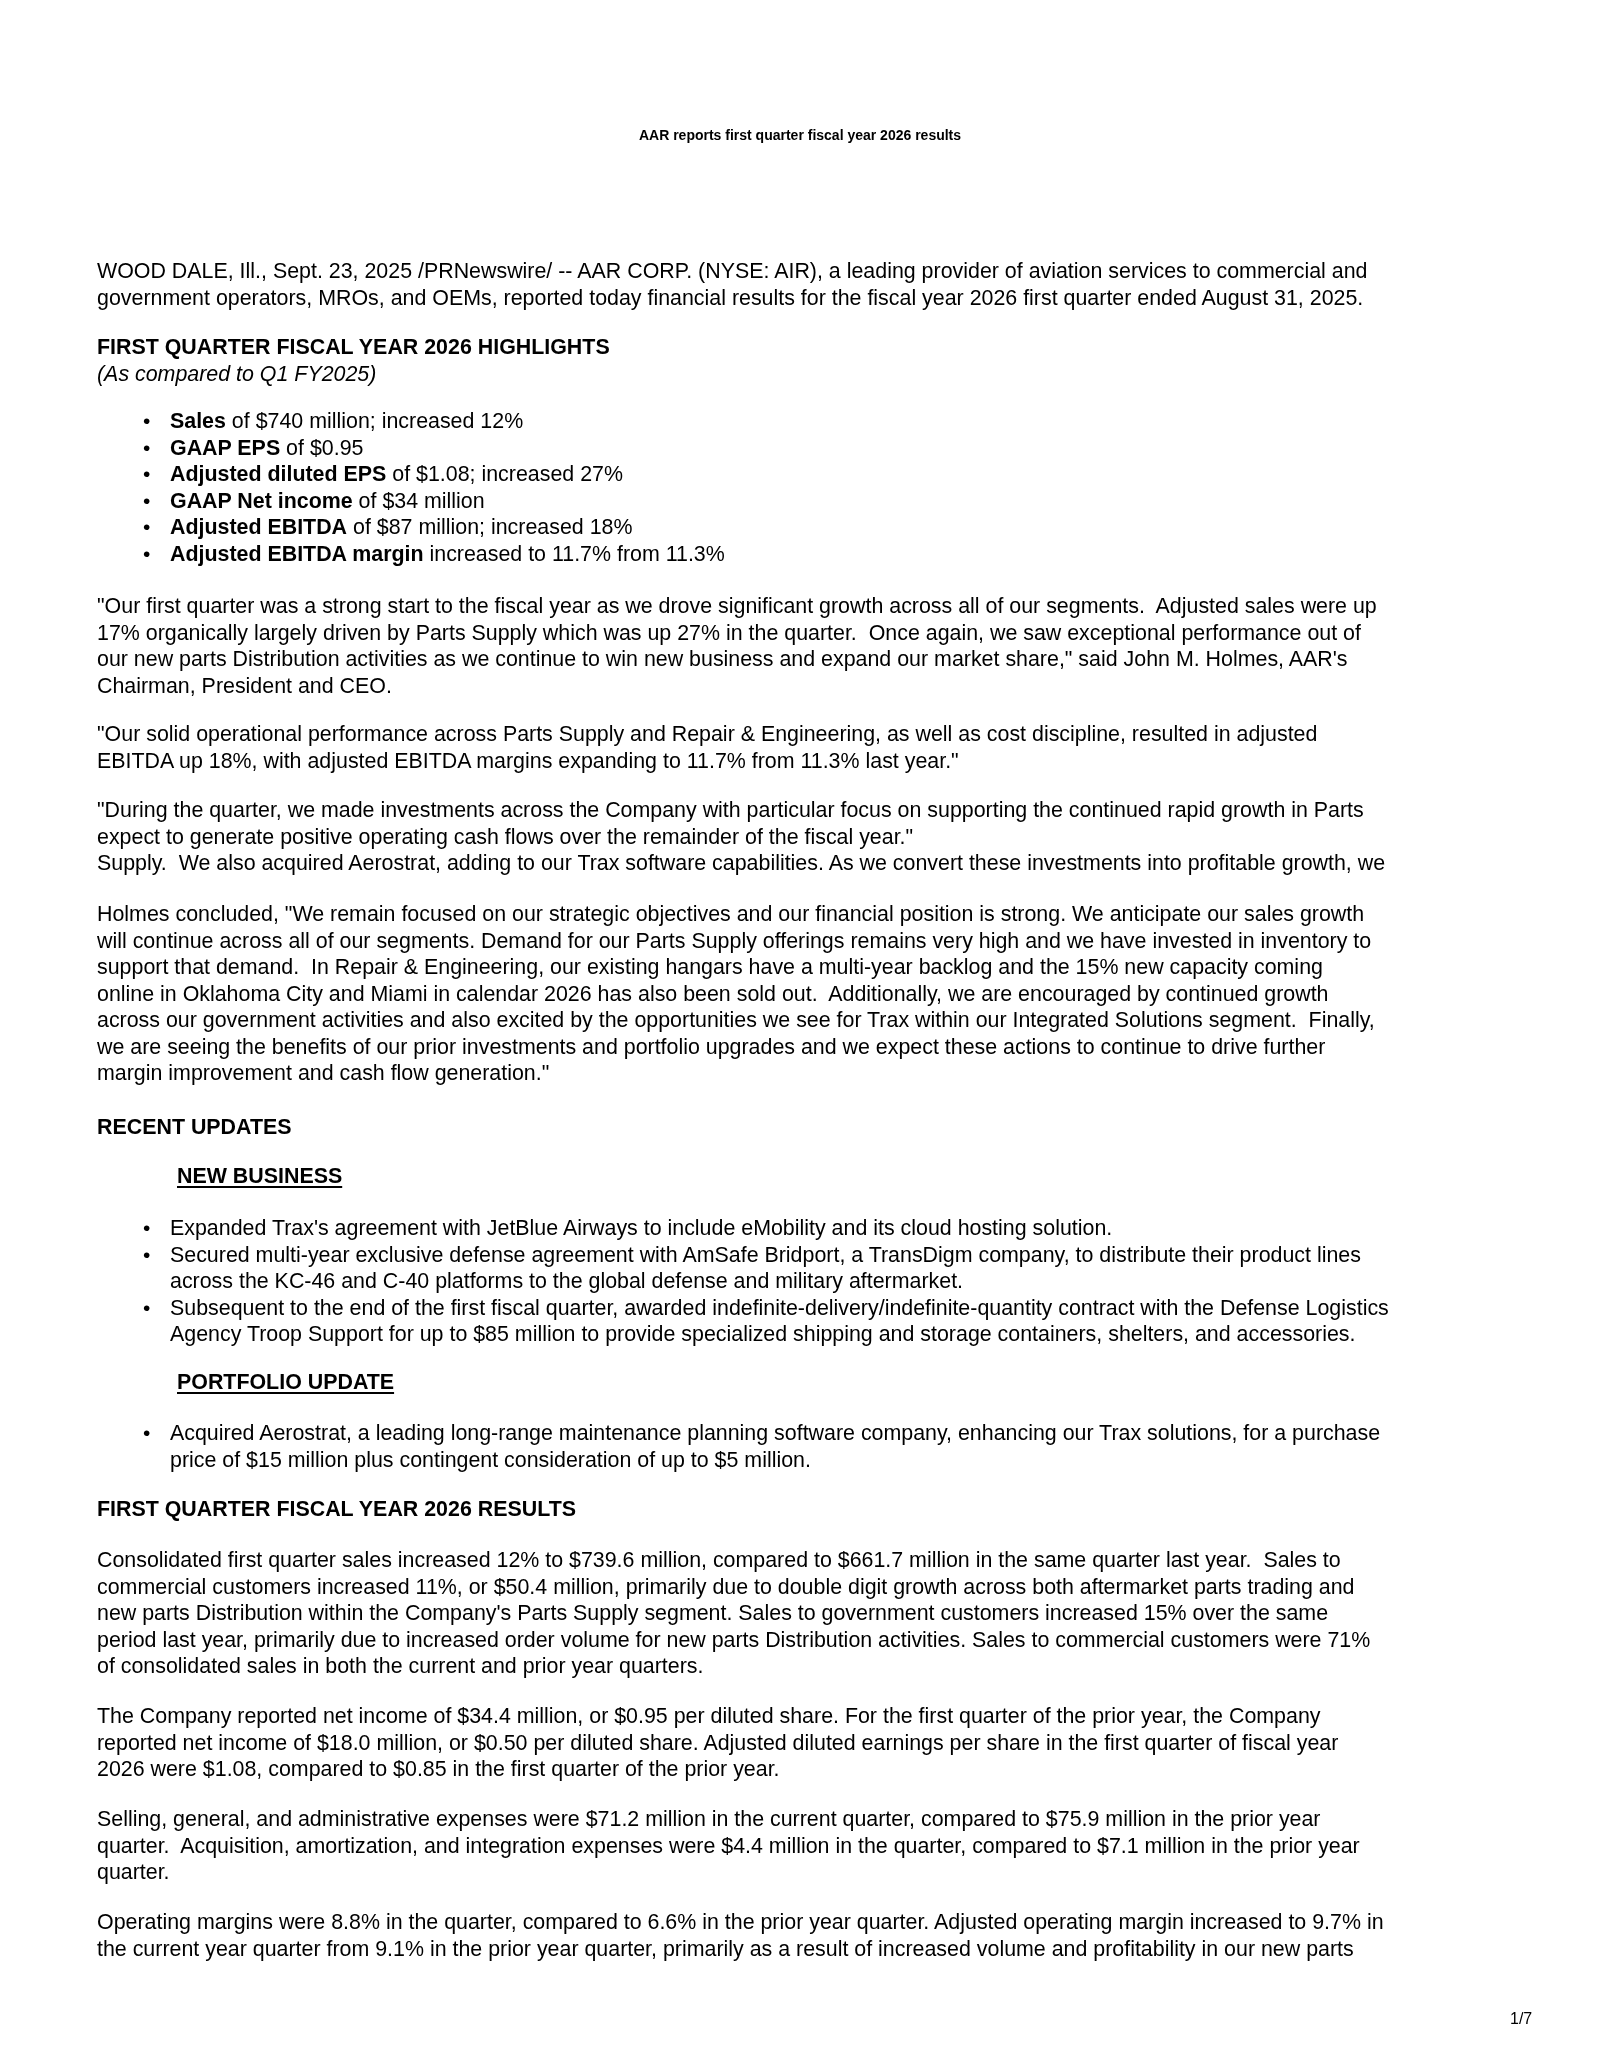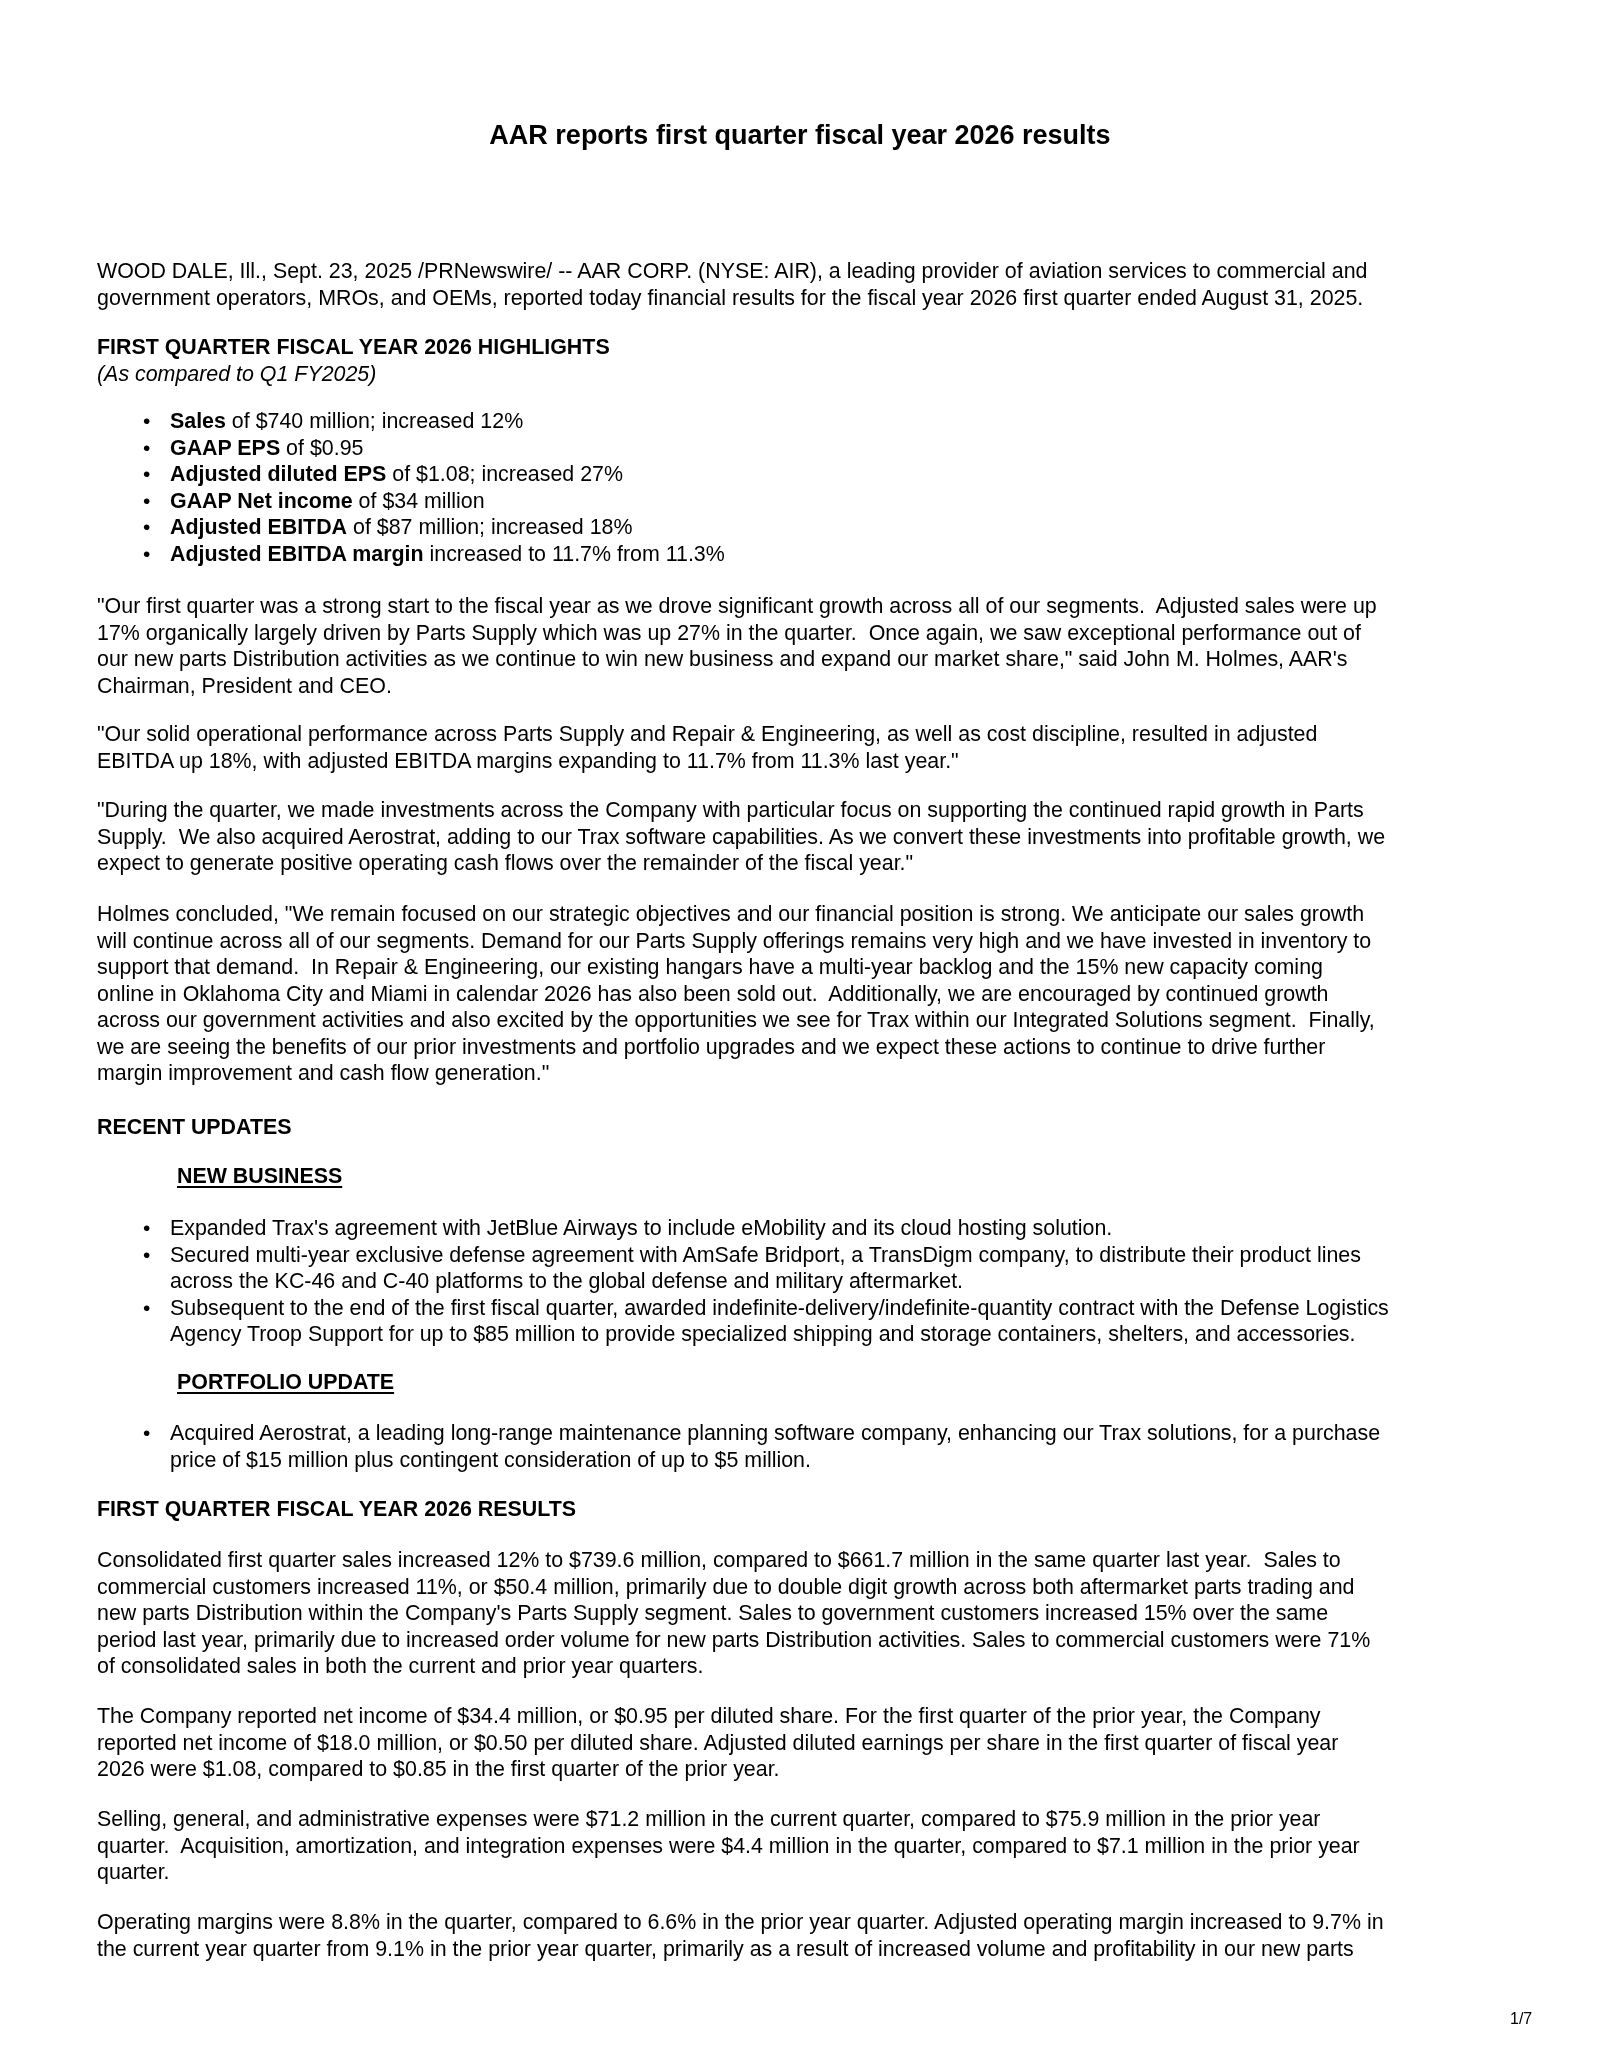--- a/index.html
+++ b/index.html
@@ -1,18 +1,18 @@
 <!DOCTYPE html>
 <html><head>
 <meta charset="utf-8">
 <style>
   html, body { margin: 0; padding: 0; background: #ffffff; }
   body { width: 1600px; height: 2071px; position: relative; overflow: hidden;
          font-family: "Liberation Sans", sans-serif; color: #000; font-size: 21.4px; line-height: 26.5px; }
-  .title { position: absolute; left: 0; top: 122px; width: 1600px; text-align: center; font-weight: bold; font-size: 27px; }
+  .title { position: absolute; left: 0; top: 122px; width: 1600px; text-align: center; font-weight: bold; font-size: 14px; }
   .block { position: absolute; left: 97px; width: 1440px; }
   .line { white-space: pre; display: block; height: 26.5px; }
   .bold { font-weight: bold; }
   .ital { font-style: italic; }
   .sub { position: absolute; left: 177px; font-weight: bold; text-decoration: underline; text-underline-offset: 3px; text-align: center; }
   ul.bl { list-style: none; margin: 0; padding: 0; }
   ul.bl li { position: relative; padding-left: 73px; }
   ul.bl li::before { content: "•"; position: absolute; left: 46px; top: 0; font-size: 21px; }
   .pagenum { position: absolute; left: 1510px; top: 2006px; font-size: 16px; }
 </style>
@@ -46,22 +46,22 @@
   <span class="line">17% organically largely driven by Parts Supply which was up 27% in the quarter.  Once again, we saw exceptional performance out of</span>
   <span class="line">our new parts Distribution activities as we continue to win new business and expand our market share," said John M. Holmes, AAR's</span>
   <span class="line">Chairman, President and CEO.</span>
 </div>
 <div class="block" style="top:721px;">
   <span class="line">"Our solid operational performance across Parts Supply and Repair &amp; Engineering, as well as cost discipline, resulted in adjusted</span>
   <span class="line">EBITDA up 18%, with adjusted EBITDA margins expanding to 11.7% from 11.3% last year."</span>
 </div>
 <div class="block" style="top:797px;">
   <span class="line">"During the quarter, we made investments across the Company with particular focus on supporting the continued rapid growth in Parts</span>
+  <span class="line">expect to generate positive operating cash flows over the remainder of the fiscal year."</span>
   <span class="line">Supply.  We also acquired Aerostrat, adding to our Trax software capabilities. As we convert these investments into profitable growth, we</span>
-  <span class="line">expect to generate positive operating cash flows over the remainder of the fiscal year."</span>
 </div>
 <div class="block" style="top:901px;">
   <span class="line">Holmes concluded, "We remain focused on our strategic objectives and our financial position is strong. We anticipate our sales growth</span>
   <span class="line">will continue across all of our segments. Demand for our Parts Supply offerings remains very high and we have invested in inventory to</span>
   <span class="line">support that demand.  In Repair &amp; Engineering, our existing hangars have a multi-year backlog and the 15% new capacity coming</span>
   <span class="line">online in Oklahoma City and Miami in calendar 2026 has also been sold out.  Additionally, we are encouraged by continued growth</span>
   <span class="line">across our government activities and also excited by the opportunities we see for Trax within our Integrated Solutions segment.  Finally,</span>
   <span class="line">we are seeing the benefits of our prior investments and portfolio upgrades and we expect these actions to continue to drive further</span>
   <span class="line">margin improvement and cash flow generation."</span>
 </div>

